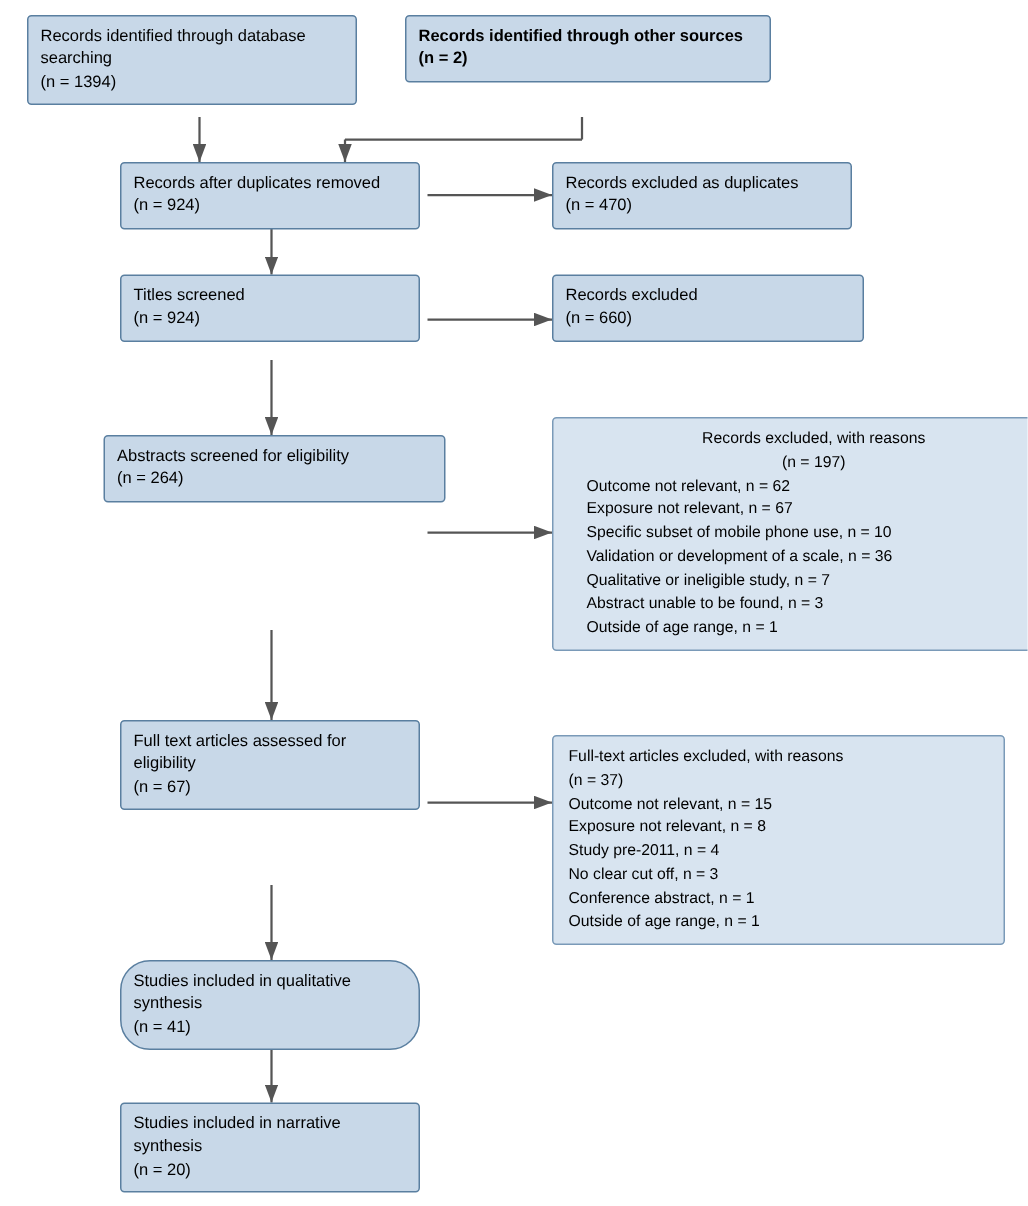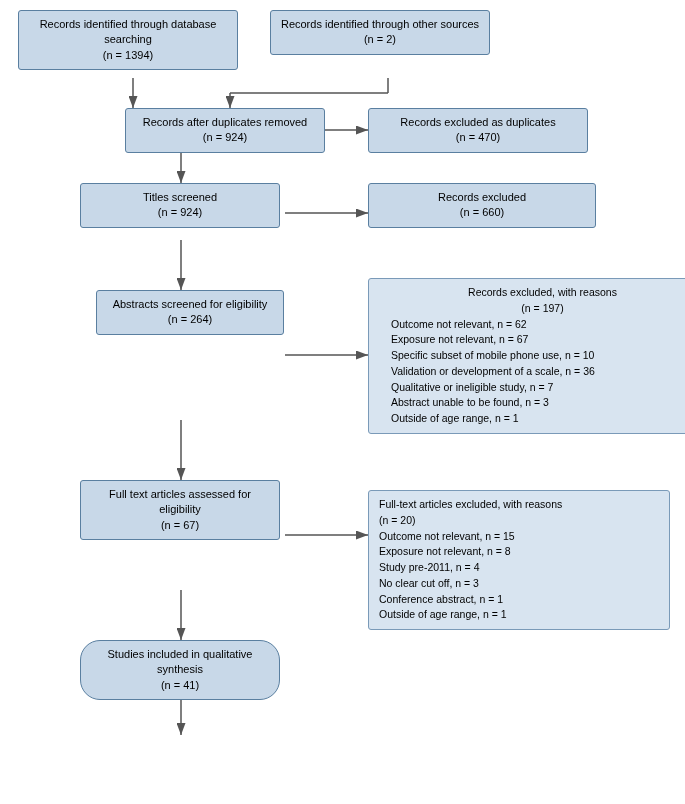--- a/index.html
+++ b/index.html
@@ -11,21 +11,20 @@
       min-height: 804px;
       position: relative;
       overflow-x: hidden;
     }
 
     
     .box {
       background: #c8d8e8;
       border: 1.5px solid #5a7fa0;
       border-radius: 3px;
-      text-align: center;
       padding: 6px 8px;
       position: absolute;
       line-height: 1.4;
     }
 
     .box-exclusion {
       background: #d8e4f0;
       border: 1.5px solid #7a9ab8;
       border-radius: 3px;
       text-align: left;
@@ -86,46 +85,46 @@
     <line x1="181" y1="590" x2="181" y2="640" stroke="#555" stroke-width="1.5" marker-end="url(#arrowhead)"></line>
 
     <line x1="181" y1="700" x2="181" y2="735" stroke="#555" stroke-width="1.5" marker-end="url(#arrowhead)"></line>
   </svg>
 
   <div class="box" style="left:18px; top:10px; width:220px;">
     <span>Records identified through database searching</span><br>
     <span>(n = 1394)</span>
   </div>
 
-  <div class="box" style="left:270px; top:10px; width:220px;">
+  <div class="box" style="left:270px; top:10px; width:244px;font-weight:bold;">
     <span>Records identified through other sources</span><br>
     <span>(n = 2)</span>
   </div>
 
-  <div class="box" style="left:80px; top:108px; width:200px;margin-left:45px;">
+  <div class="box" style="left:80px; top:108px; width:200px;">
     <span>Records after duplicates removed</span><br>
     <span>(n = 924)</span>
   </div>
 
-  <div class="box" style="left:368px; top:108px; width:220px;">
+  <div class="box" style="left:368px; top:108px; width:200px;">
     <span>Records excluded as duplicates</span><br>
     <span>(n = 470)</span>
   </div>
 
   <div class="box" style="left:80px; top:183px; width:200px;">
     <span>Titles screened</span><br>
     <span>(n = 924)</span>
   </div>
 
-  <div class="box" style="left:368px; top:183px; width:228px;">
+  <div class="box" style="left:368px; top:183px; width:208px;">
     <span>Records excluded</span><br>
     <span>(n = 660)</span>
   </div>
 
-  <div class="box" style="left:96px; top:290px; width:188px;">
+  <div class="box" style="left:69px; top:290px; width:228px;">
     <span>Abstracts screened for eligibility</span><br>
     <span>(n = 264)</span>
   </div>
 
   <div class="box-exclusion" style="left:368px; top:278px; width:337px;padding-left:22px;">
     <div style="text-align:center; font-weight:normal;">
       <span>Records excluded, with reasons</span><br>
       <span>(n = 197)</span>
     </div>
     <div>
@@ -140,31 +139,35 @@
   </div>
 
   <div class="box" style="left:80px; top:480px; width:200px;">
     <span>Full text articles assessed for eligibility</span><br>
     <span>(n = 67)</span>
   </div>
 
   <div class="box-exclusion" style="left:368px; top:490px; width:302px;">
     <div style="text-align:left;">
       <span>Full-text articles excluded, with reasons</span><br>
-      <span>(n = 20)</span>
+      <span>(n = 37)</span>
     </div>
     <div>
       <div>Outcome not relevant, n = 15</div>
       <div>Exposure not relevant, n = 8</div>
       <div>Study pre-2011, n = 4</div>
       <div>No clear cut off, n = 3</div>
       <div>Conference abstract, n = 1</div>
       <div>Outside of age range, n = 1</div>
     </div>
   </div>
 
   <div class="box" style="left:80px; top:640px; width:200px;border-radius:20px;">
     <span>Studies included in qualitative synthesis</span><br>
     <span>(n = 41)</span>
   </div>
 
+  <div class="box" style="left:80px; top:735px; width:200px;">
+    <span>Studies included in narrative synthesis</span><br>
+    <span>(n = 20)</span>
+  </div>
 
 </div>
 
 </body></html>

